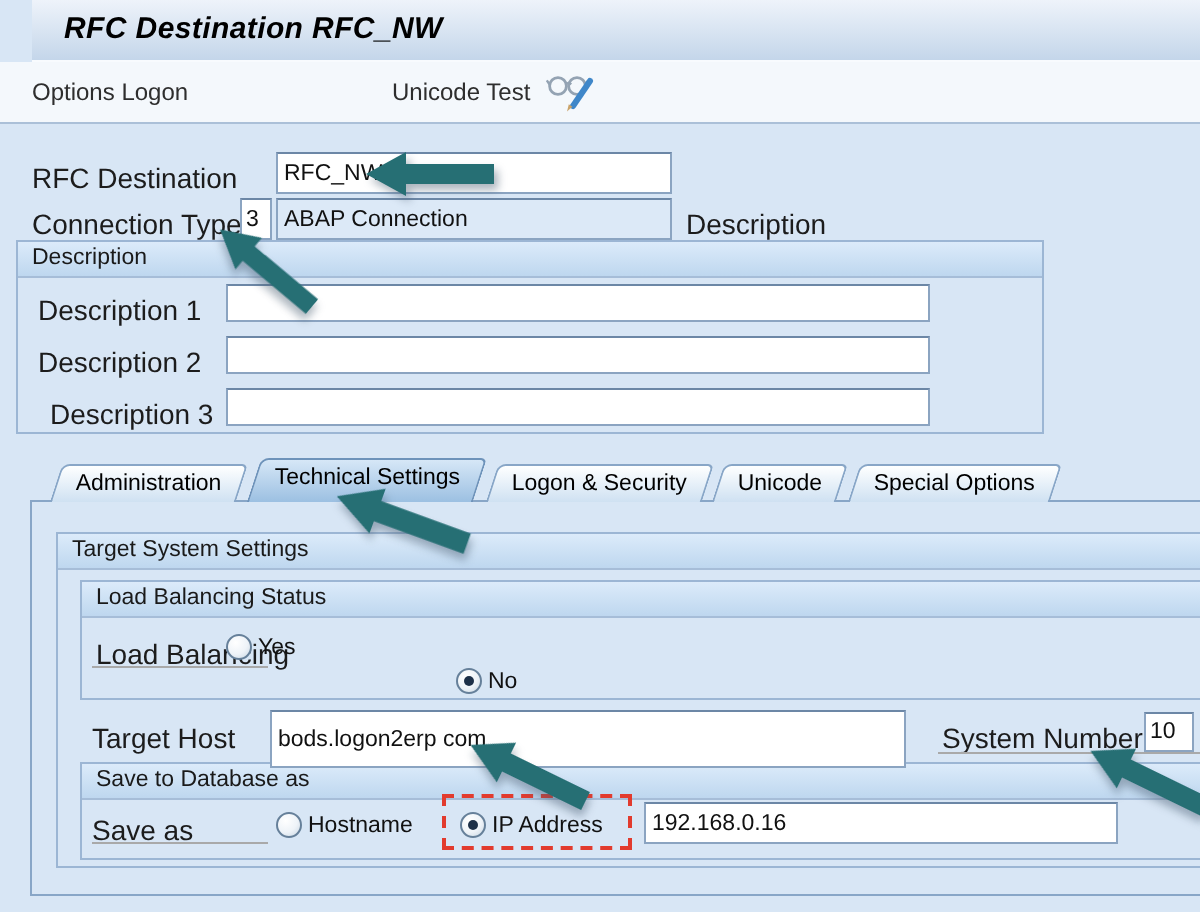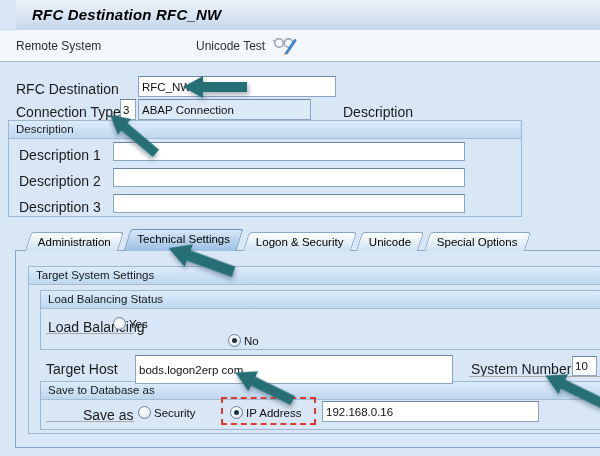--- a/index.html
+++ b/index.html
@@ -88,49 +88,49 @@
   }
 </style>
 </head>
 <body>
 
 <div class="abs titlebar">
   <div class="abs title-text">RFC Destination RFC_NW</div>
 </div>
 
 <div class="abs toolbar">
-  <span class="abs tb-item" style="left:16px;">Remote System</span>
+  <span class="abs tb-item" style="left:16px;">Options Logon</span>
   <span class="abs tb-item" style="left:196px;">Unicode Test</span>
   <span class="abs" style="left:272px;top:4px;">
     <svg width="26" height="22" viewBox="0 0 26 22">
       <circle cx="7" cy="8" r="4.2" fill="none" stroke="#94a3b3" stroke-width="1.4"></circle>
       <circle cx="16.5" cy="8" r="4.2" fill="none" stroke="#94a3b3" stroke-width="1.4"></circle>
       <path d="M11 7.2 q1.3 -1.3 2.6 0" fill="none" stroke="#94a3b3" stroke-width="1.2"></path>
       <path d="M2.9 7.4 L1.4 5.2 M20.6 7.4 L22.1 5.2" stroke="#94a3b3" stroke-width="1.2"></path>
       <path d="M23 5.5 L14.5 18" stroke="#3f87c9" stroke-width="3" stroke-linecap="round"></path>
       <path d="M14.2 18.4 l-2.7 2.3 0.9 -3.6 z" fill="#c9a36a"></path>
     </svg>
   </span>
 </div>
 
 <span class="abs lbl" style="left:16px;top:81px;">RFC Destination</span>
 <input class="abs txt" style="left: 138px; top: 76px; width: 198px; height: 21px;" value="RFC_NW">
 
 <span class="abs lbl" style="left:16px;top:104px;">Connection Type</span>
 <input class="abs txt" style="left: 120px; top: 99px; width: 16px; height: 21px; padding: 1px 2px;" value="3">
-<input class="abs txt ro" style="left: 138px; top: 99px; width: 173px; height: 21px;" readonly="" value="ABAP Connection">
+<input class="abs txt ro" style="left: 138px; top: 99px; width: 198px; height: 21px;" readonly="" value="ABAP Connection">
 <span class="abs lbl" style="left:343px;top:104px;">Description</span>
 
 <div class="abs group" style="left:8px;top:120px;width:512px;height:95px;">
   <div class="group-hd">Description</div>
   <span class="abs lbl" style="left:10px;top:26px;">Description 1</span>
   <input class="abs txt" style="left: 104px; top: 21px; width: 352px; height: 19px;" value="">
   <span class="abs lbl" style="left:10px;top:52px;">Description 2</span>
   <input class="abs txt" style="left: 104px; top: 47px; width: 352px; height: 19px;" value="">
-  <span class="abs lbl" style="left:10px;top:78px;">Description 3</span>
+  <span class="abs lbl" style="left:16px;top:78px;">Description 3</span>
   <input class="abs txt" style="left: 104px; top: 73px; width: 352px; height: 19px;" value="">
 </div>
 
 <div class="abs tabs">
   <div class="tab">
     <span class="tlab">Administration</span>
   </div>
   <div class="tab active">
     <span class="tlab">Technical Settings</span>
   </div>
@@ -167,32 +167,32 @@
 
 <span class="abs lbl" style="left:46px;top:361px;z-index:4;">Target Host</span>
 <input class="abs txt" style="left: 135px; top: 355px; width: 318px; height: 29px; z-index: 4;" value="bods.logon2erp com">
 <span class="abs lbl" style="left:471px;top:361px;z-index:4;">System Number</span>
 <div class="abs rule" style="left:469px;top:376px;width:131px;z-index:4;"></div>
 <input class="abs txt" style="left: 572px; top: 356px; width: 25px; height: 20px; padding: 8px 2px; z-index: 4;" value="10">
 
 <div class="abs group" style="left:40px;top:381px;width:566px;height:47px;z-index:3;">
   <div class="group-hd">Save to Database as</div>
 </div>
-<span class="abs lbl" style="left:46px;top:407px;z-index:4;margin-left:37px;">Save as</span>
+<span class="abs lbl" style="left:46px;top:407px;z-index:4;">Save as</span>
 <div class="abs rule" style="left:46px;top:421px;width:88px;z-index:4;"></div>
 <div class="abs radio" style="left:138px;top:406px;z-index:4;">
   <span class="rb"></span>
-  <span>Security</span>
+  <span>Hostname</span>
 </div>
 <div class="abs radio checked" style="left:230px;top:406px;z-index:16;">
   <span class="rb"></span>
   <span>IP Address</span>
 </div>
 <div class="hl-rect" style="left:221px;top:397px;width:95px;height:28px;"></div>
-<input class="abs txt" style="left: 322px; top: 401px; width: 217px; height: 21px; z-index: 4;" value="192.168.0.16">
+<input class="abs txt" style="left: 322px; top: 401px; width: 237px; height: 21px; z-index: 4;" value="192.168.0.16">
 
 <svg class="arrow" style="left:183px;top:75px;" width="64" height="24" viewBox="0 0 64 24">
   <polygon points="0,12 20,1 20,7 64,7 64,17 20,17 20,23" fill="#266f74"></polygon>
 </svg>
 <svg class="arrow" style="left:103px;top:122px;transform:rotate(40deg);" width="60" height="24" viewBox="0 0 64 24">
   <polygon points="0,12 20,1 20,7 64,7 64,17 20,17 20,23" fill="#266f74"></polygon>
 </svg>
 <svg class="arrow" style="left:166px;top:247px;transform:rotate(20deg);" width="70" height="26" viewBox="0 0 64 24">
   <polygon points="0,12 20,1 20,7 64,7 64,17 20,17 20,23" fill="#266f74"></polygon>
 </svg>

